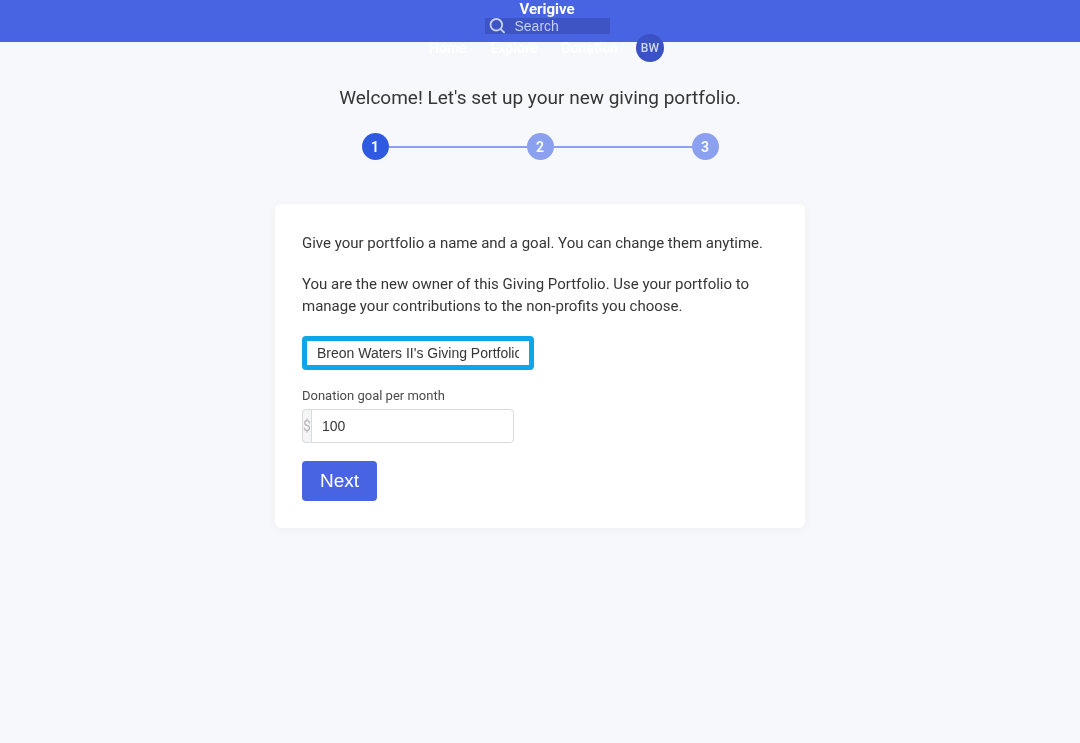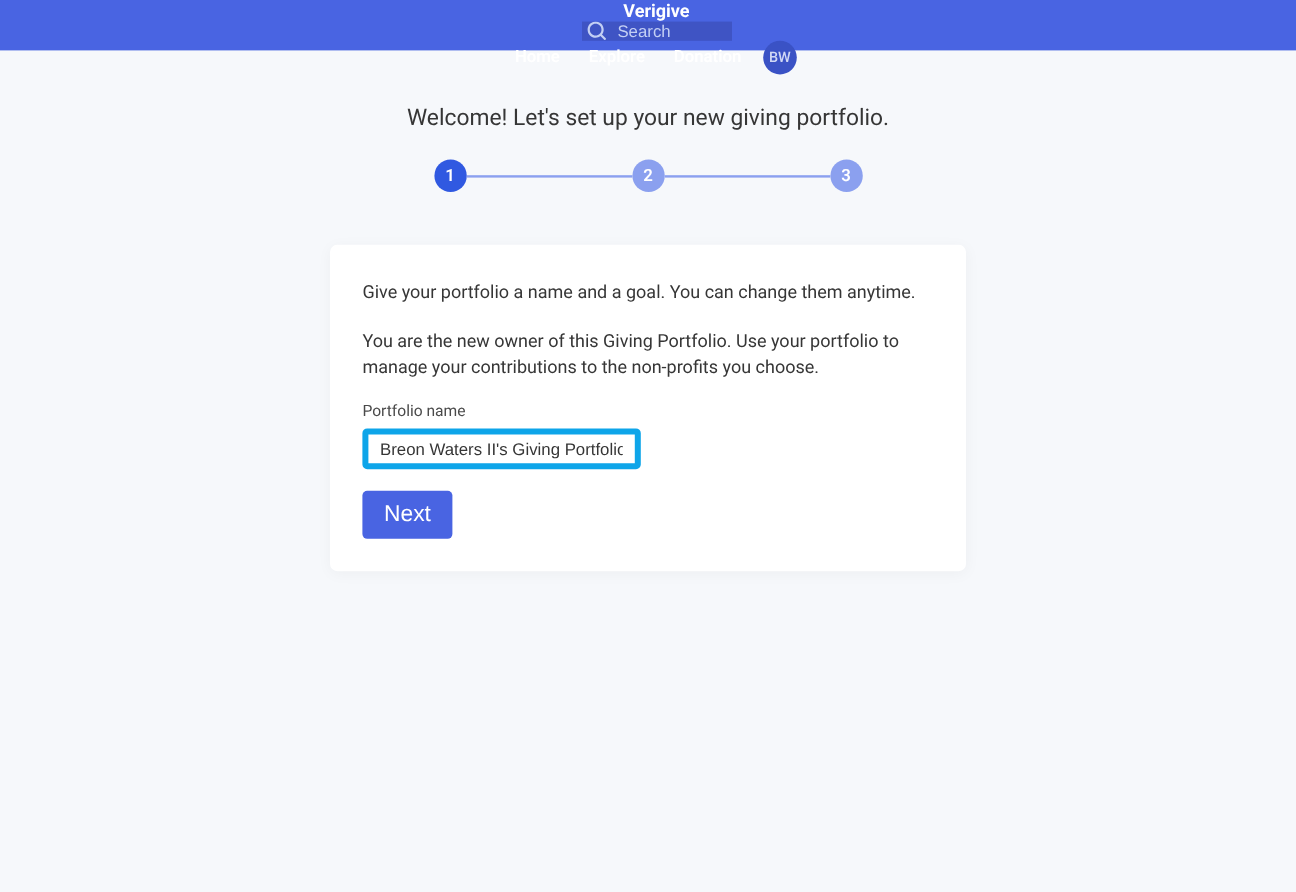--- a/index.html
+++ b/index.html
@@ -230,20 +230,26 @@
     <div class="step-circle step-inactive">
       <span>3</span>
     </div>
   </div>
 
   <div class="card">
     <p class="card-text">Give your portfolio a name and a goal. You can change them anytime.</p>
     <p class="card-text">You are the new owner of this Giving Portfolio. Use your portfolio to manage your contributions to the non-profits you choose.</p>
 
     <div class="form-group">
-      <label class="label">Portfolio name</label>
       <input class="text-input" type="text" value="Breon Waters II's Giving Portfolio" style="">
     </div>
 
+    <div class="form-group">
+      <label class="label">Donation goal per month</label>
+      <div class="input-group">
+        <span class="input-prefix">$</span>
+        <input class="number-input" type="text" value="100" style="">
+      </div>
+    </div>
 
     <button class="next-button">Next</button>
   </div>
 </div>
 
 </body></html>

